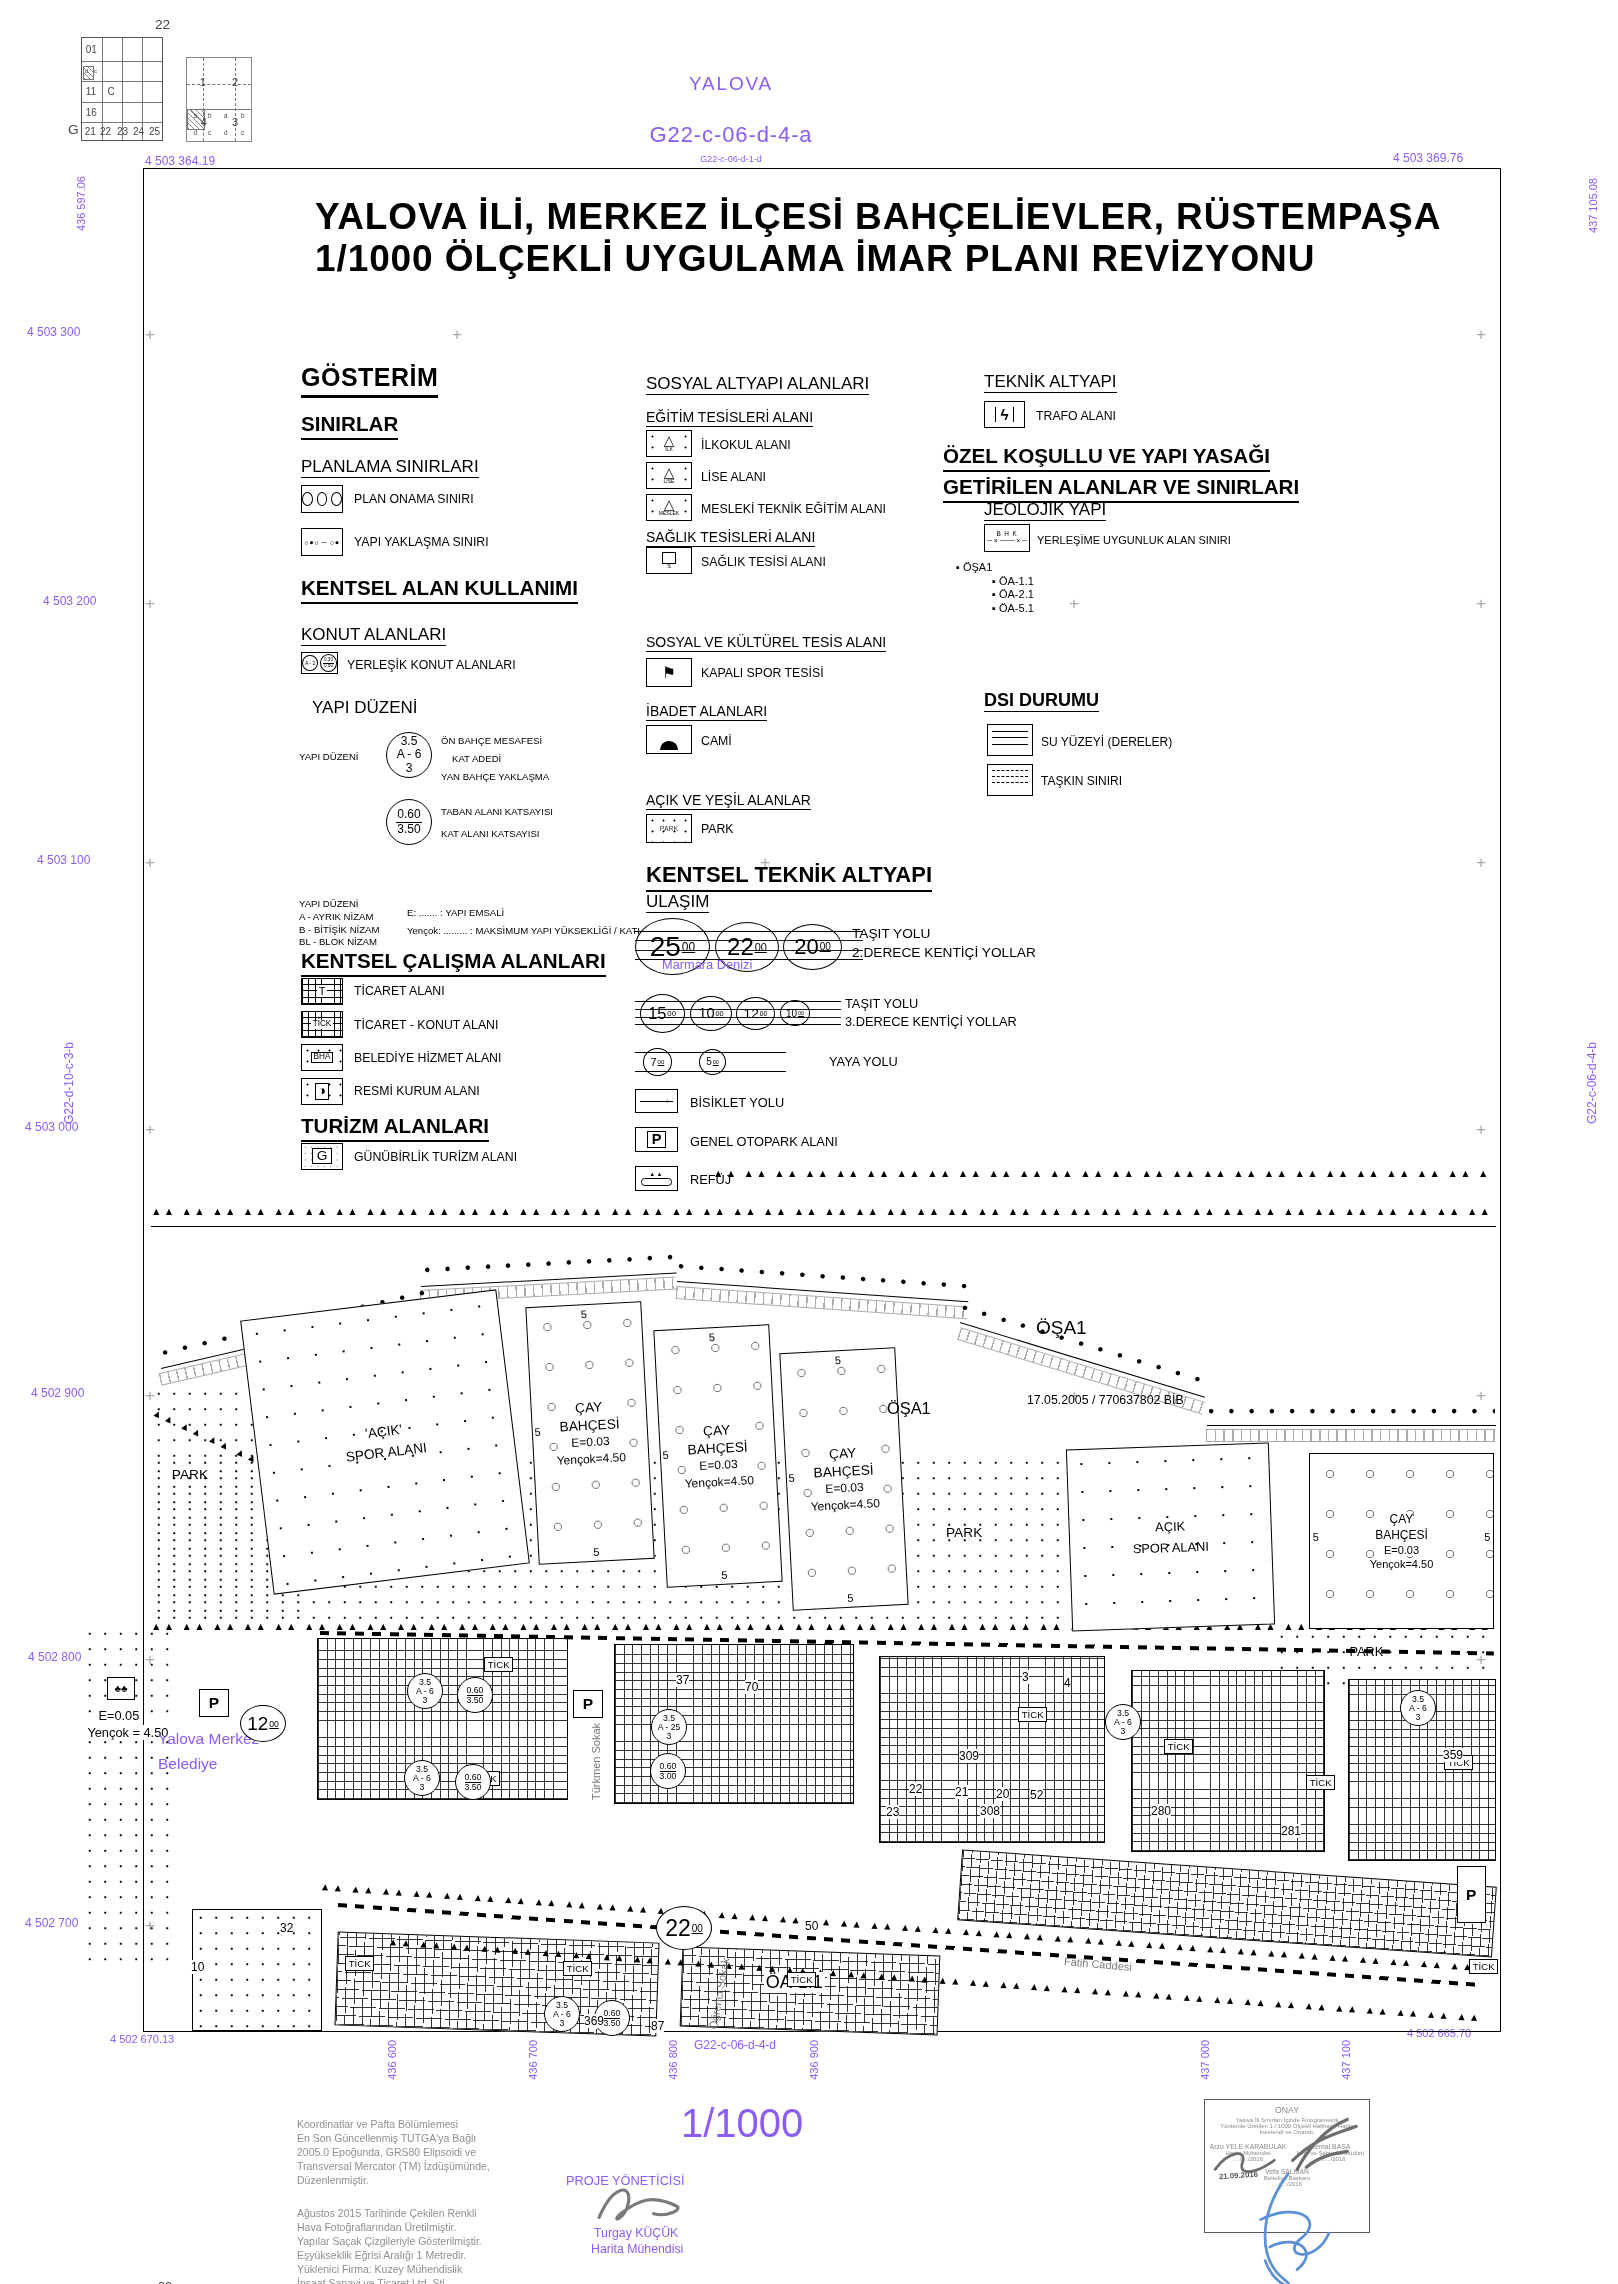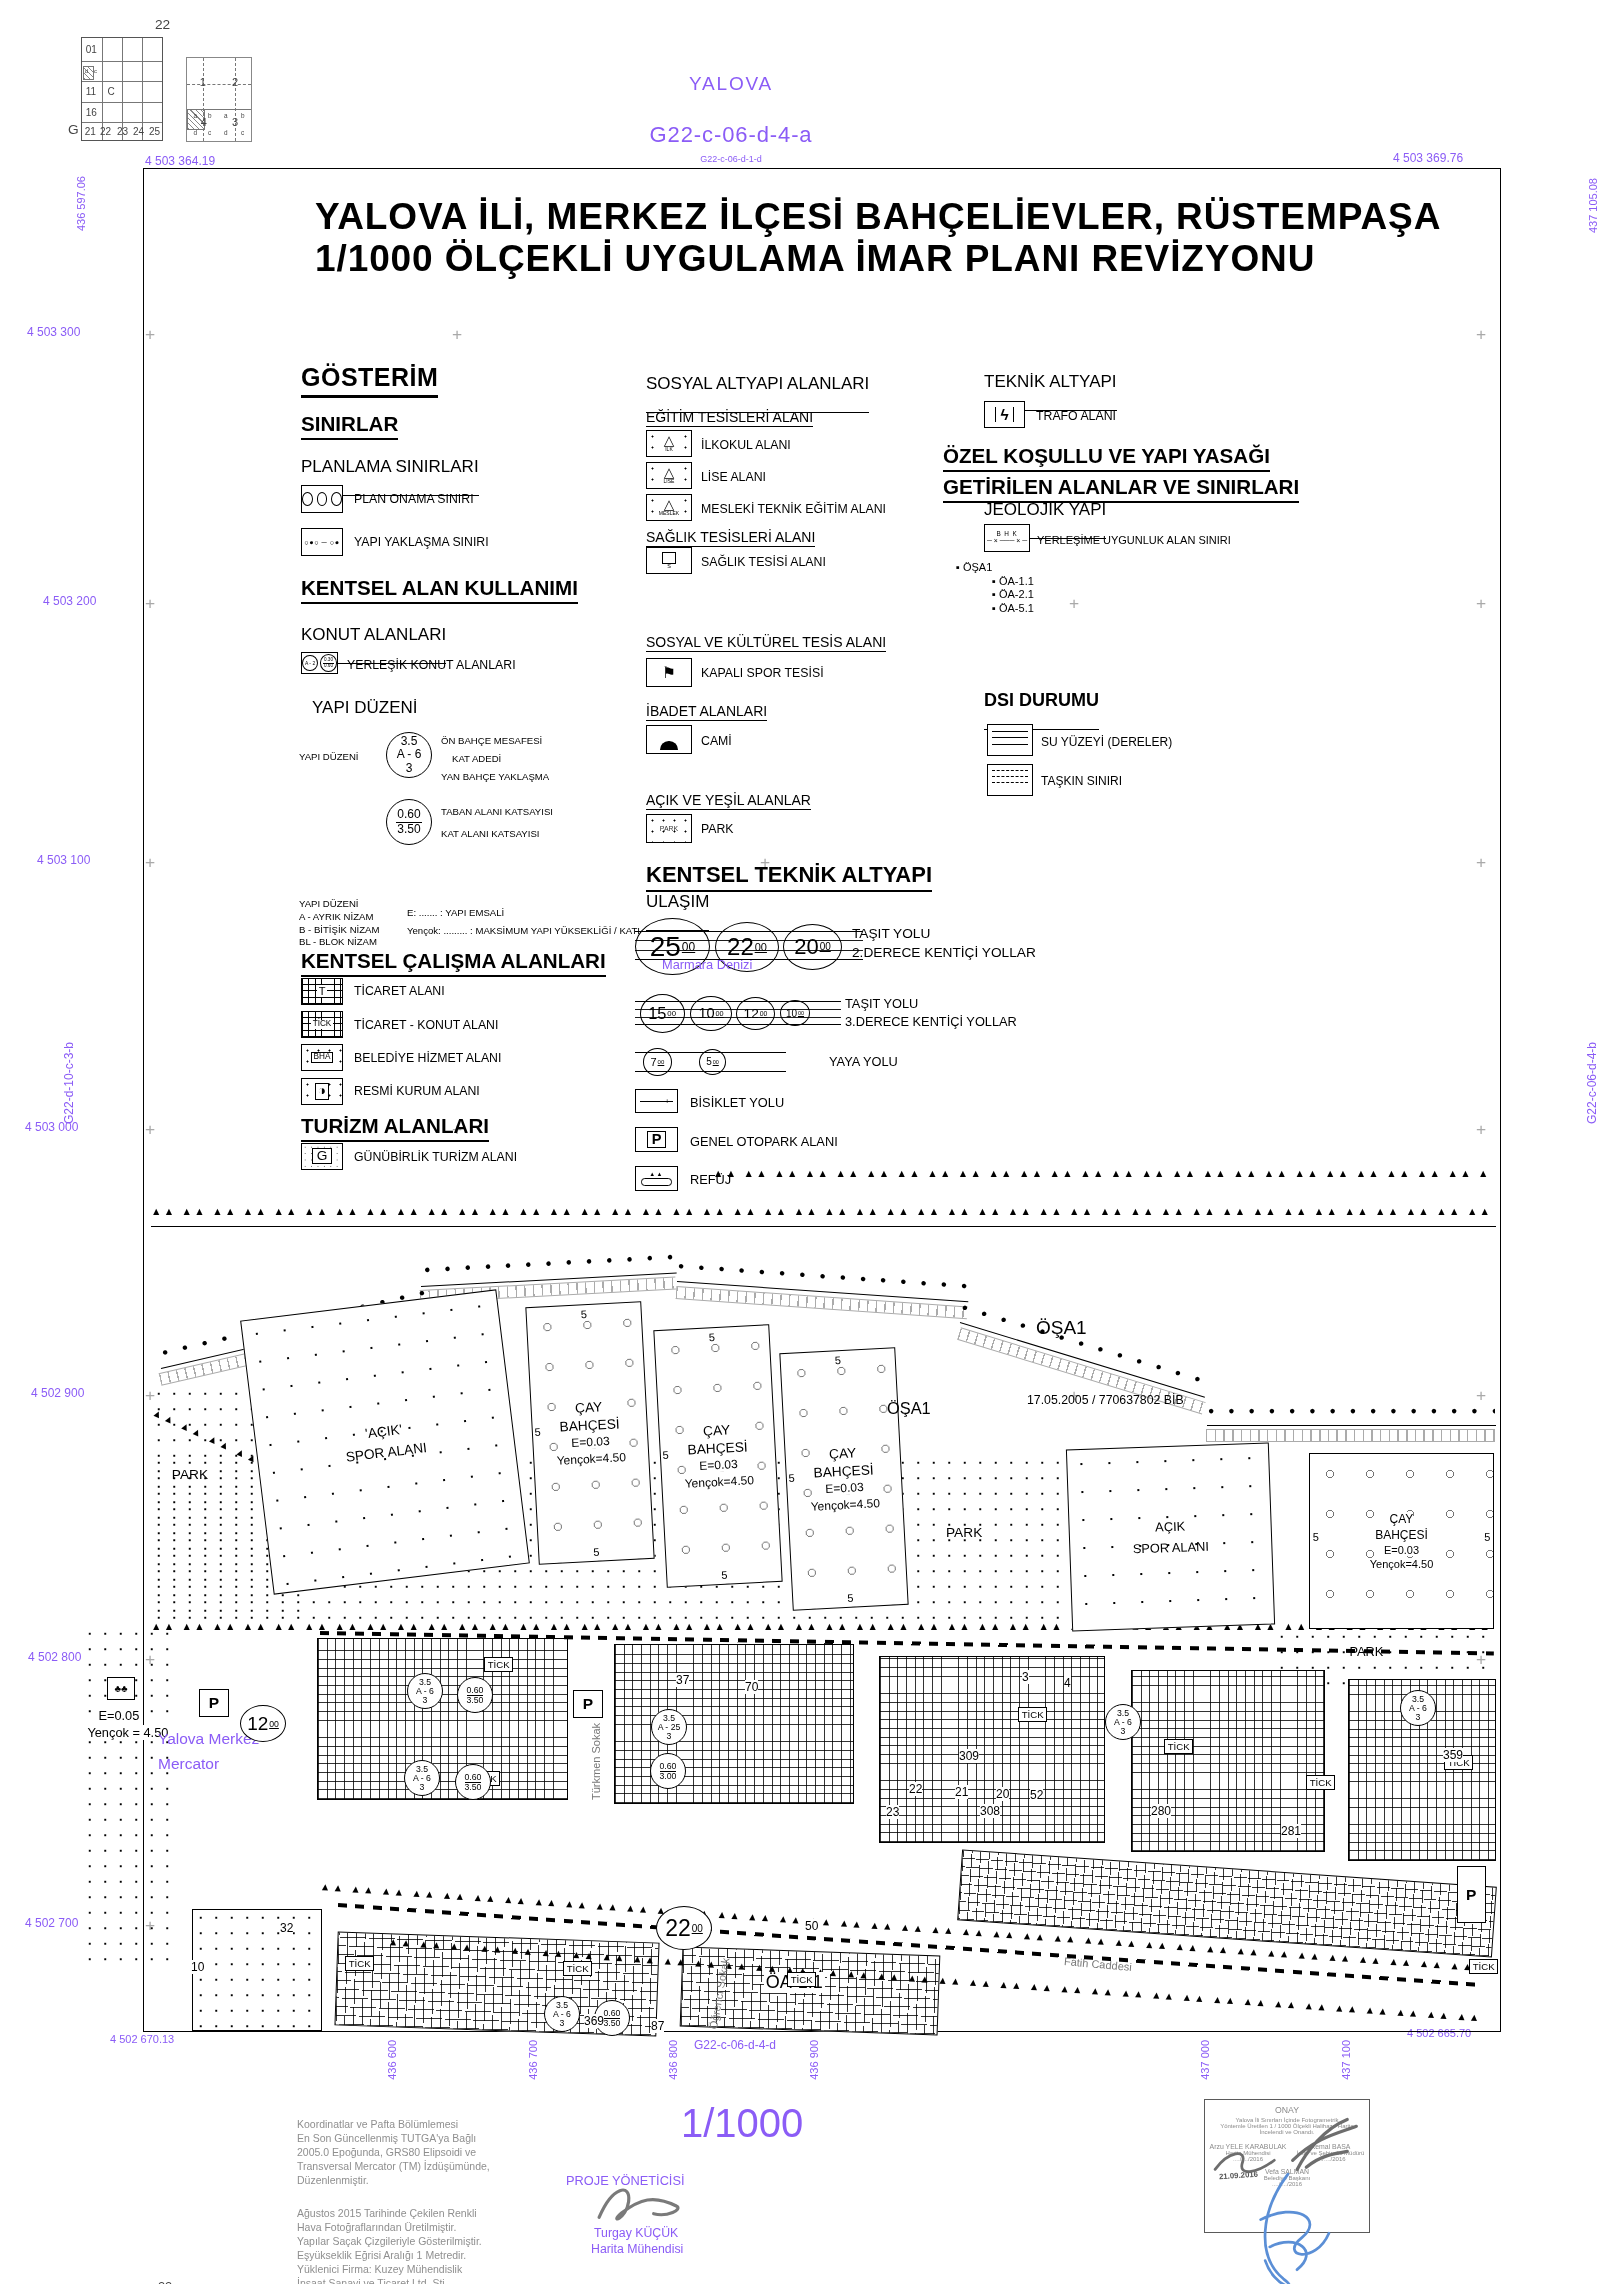--- a/index.html
+++ b/index.html
@@ -5,21 +5,21 @@
   html,body{margin:0;padding:0;width:1619px;height:2428px;background:#fff;
     font-family:"Liberation Sans","DejaVu Sans",sans-serif;color:#000;position:relative;overflow:hidden}
   .abs{position:absolute}
   .nw{white-space:nowrap}
   .gray{color:#8b5cf6}
   .lgray{color:#a9a9a9}
   .vtext{writing-mode:vertical-rl;transform:rotate(180deg)}
   
   .h-big{font-weight:bold;font-size:25px;border-bottom:3.2px solid #000;padding-bottom:2.7px;display:inline-block;letter-spacing:0.5px}
   .h-med{font-weight:bold;font-size:20.6px;border-bottom:2.7px solid #000;padding-bottom:1.8px;display:inline-block}
-  .h-sub{font-size:17px;border-bottom:1.8px solid #000;padding-bottom:18px;display:inline-block}
+  .h-sub{font-size:17px;border-bottom:1.8px solid #000;padding-bottom:0;display:inline-block}
   .h-sub2{font-size:14px;border-bottom:1.4px solid #000;padding-bottom:0.9px;display:inline-block}
   .lbl{font-size:12.3px}
   .sm{font-size:9.6px}
   
   .sym{position:absolute;border:1.4px solid #000;background:#fff;box-sizing:border-box;
     display:flex;align-items:center;justify-content:center}
   .ring{width:9px;height:12px;border:0.9px solid #000;border-radius:50%}
   .mini-circ{border:0.9px solid #000;border-radius:50%;display:flex;flex-direction:column;
     align-items:center;justify-content:center;text-align:center;background:#fff;line-height:1}
   .frac{display:flex;flex-direction:column;align-items:center;line-height:1.05}
@@ -508,21 +508,21 @@
 <div class="map-lbl" style="left:1348px;top:1644px;font-size:12.8px;background:#fff;padding:0 1.4px">PARK</div>
 
 <div class="abs dots" style="left:82px;top:1626px;width:87px;height:338px"></div>
 <div class="sym" style="left:107px;top:1677px;width:28px;height:23px;border-width:0.9px">
   <span style="font-size:10px">♣♣</span>
 </div>
 <div class="map-lbl" style="left:97px;top:1708px;font-size:12.8px;background:#fff;padding:0 1.4px">E=0.05</div>
 <div class="map-lbl" style="left:86px;top:1725px;font-size:12.8px;background:#fff;padding:0 1.4px">Yençok = 4.50</div>
 
 <div class="map-lbl gray" style="left:158px;top:1730px;font-size:15.5px">Yalova Merkez</div>
-<div class="map-lbl gray" style="left:158px;top:1755px;font-size:15.5px">Mercator</div>
+<div class="map-lbl gray" style="left:158px;top:1755px;font-size:15.5px">Belediye</div>
 
 <div class="p-box" style="left:199px;top:1689px;width:28px;height:25.6px">
     <span>P</span>
   </div>
 <div class="re" style="left:240px;top:1705px;width:44px;height:35px;background:#fff">
   <span style="font-size:19px">12</span>
     <span class="sup" style="font-size:8.7px">00</span>
 </div>
 
 <div class="blk" style="left:317px;top:1638px;width:249px;height:160px"></div>

